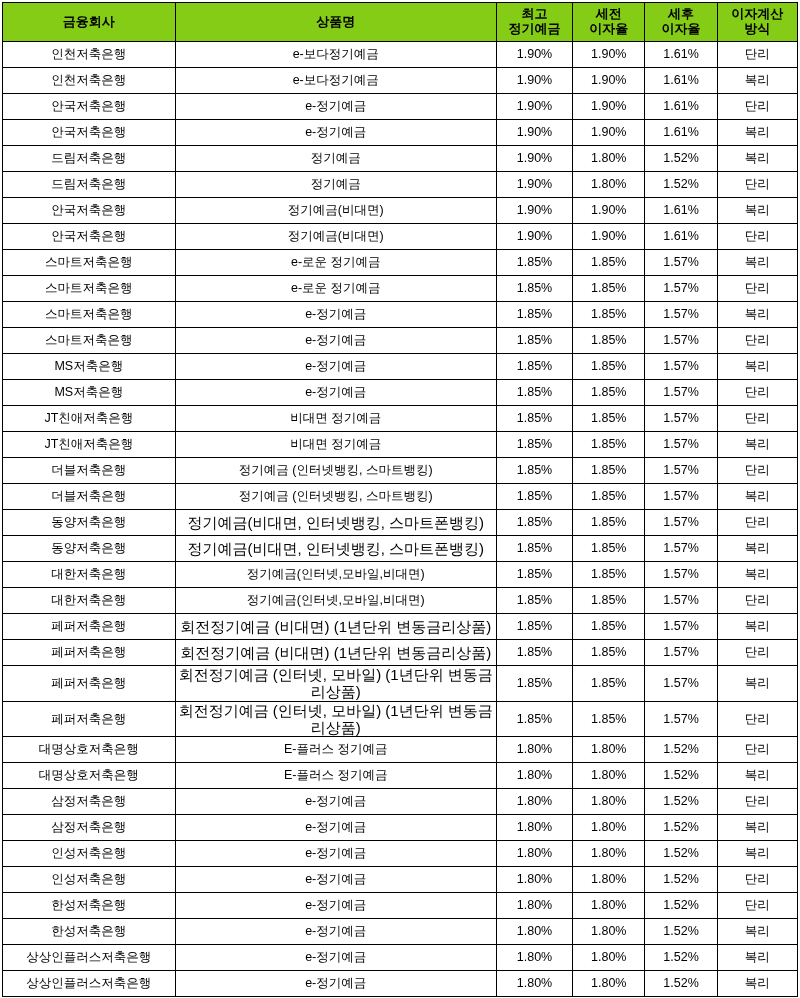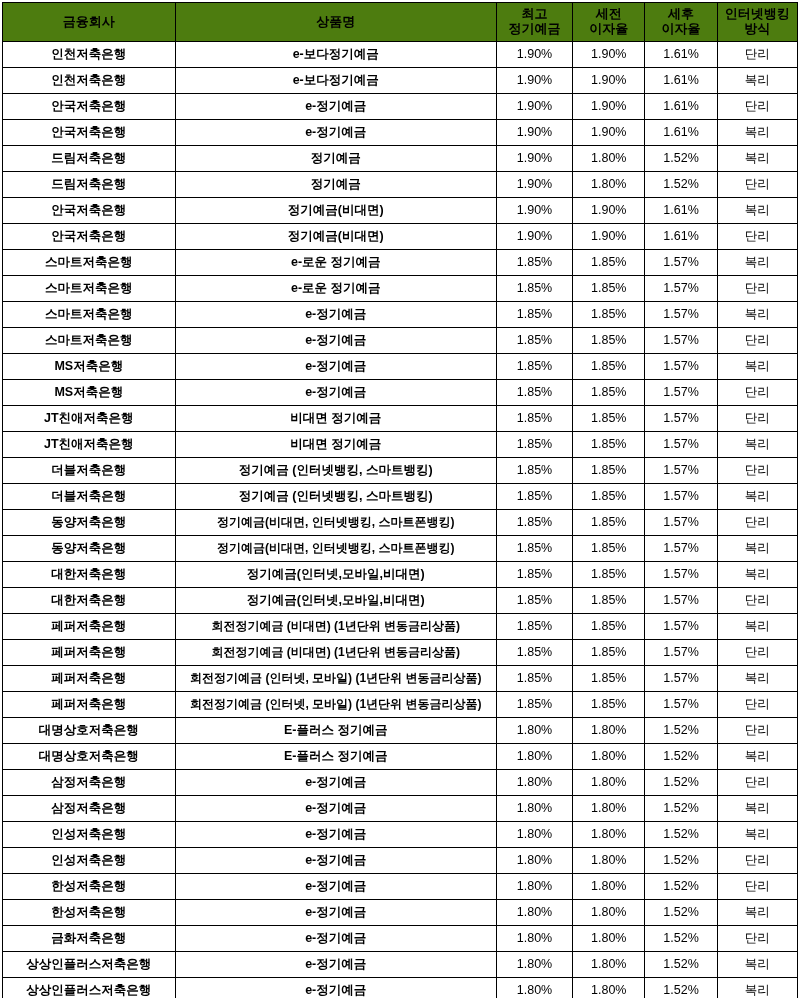--- a/index.html
+++ b/index.html
@@ -41,32 +41,32 @@
   table.rate-table td {
     border: 1px solid #000000;
     font-size: 12.5px;
     text-align: center;
     vertical-align: middle;
     padding: 0;
     line-height: 1.15;
     background-clip: padding-box;
   }
   table.rate-table thead th {
-    background: #4d7c0f;
+    background: #84cc16;
     font-weight: bold;
     height: 38px;
     font-size: 13px;
   }
   table.rate-table tbody td {
     height: 25px;
     background: #ffffff;
   }
-  td.company { font-size: 12.5px; font-weight: bold; }
-  td.product { font-size: 12.5px; font-weight: bold; }
-  td.product.small { font-size: 12px; }
+  td.company { font-size: 12.5px; }
+  td.product { font-size: 12.5px; }
+  td.product.small { font-size: 15px; }
   td.num { font-size: 12.5px; }
   col.c-company { width: 172px; }
   col.c-product { width: 320px; }
   col.c-rate1 { width: 76px; }
   col.c-rate2 { width: 72px; }
   col.c-rate3 { width: 72px; }
   col.c-method { width: 80px; }
   .hdr-two-line { white-space: pre-line; }
 </style>
 </head>
@@ -86,21 +86,21 @@
   <thead>
     <tr>
       <th class="hdr-two-line">금융회사</th>
       <th class="hdr-two-line">상품명</th>
       <th class="hdr-two-line">최고
 정기예금</th>
       <th class="hdr-two-line">세전
 이자율</th>
       <th class="hdr-two-line">세후
 이자율</th>
-      <th class="hdr-two-line">인터넷뱅킹
+      <th class="hdr-two-line">이자계산
 방식</th>
     </tr>
   </thead>
   <tbody id="table-body">
       <tr>
         <td class="company">인천저축은행</td>
         <td class="product">e-보다정기예금</td>
         <td class="num">1.90%</td>
         <td class="num">1.90%</td>
         <td class="num">1.61%</td>
@@ -364,28 +364,20 @@
       </tr>
       <tr>
         <td class="company">한성저축은행</td>
         <td class="product">e-정기예금</td>
         <td class="num">1.80%</td>
         <td class="num">1.80%</td>
         <td class="num">1.52%</td>
         <td class="method">복리</td>
       </tr>
       <tr>
-        <td class="company">금화저축은행</td>
-        <td class="product">e-정기예금</td>
-        <td class="num">1.80%</td>
-        <td class="num">1.80%</td>
-        <td class="num">1.52%</td>
-        <td class="method">단리</td>
-      </tr>
-      <tr>
         <td class="company">상상인플러스저축은행</td>
         <td class="product">e-정기예금</td>
         <td class="num">1.80%</td>
         <td class="num">1.80%</td>
         <td class="num">1.52%</td>
         <td class="method">복리</td>
       </tr>
       <tr>
         <td class="company">상상인플러스저축은행</td>
         <td class="product">e-정기예금</td>

